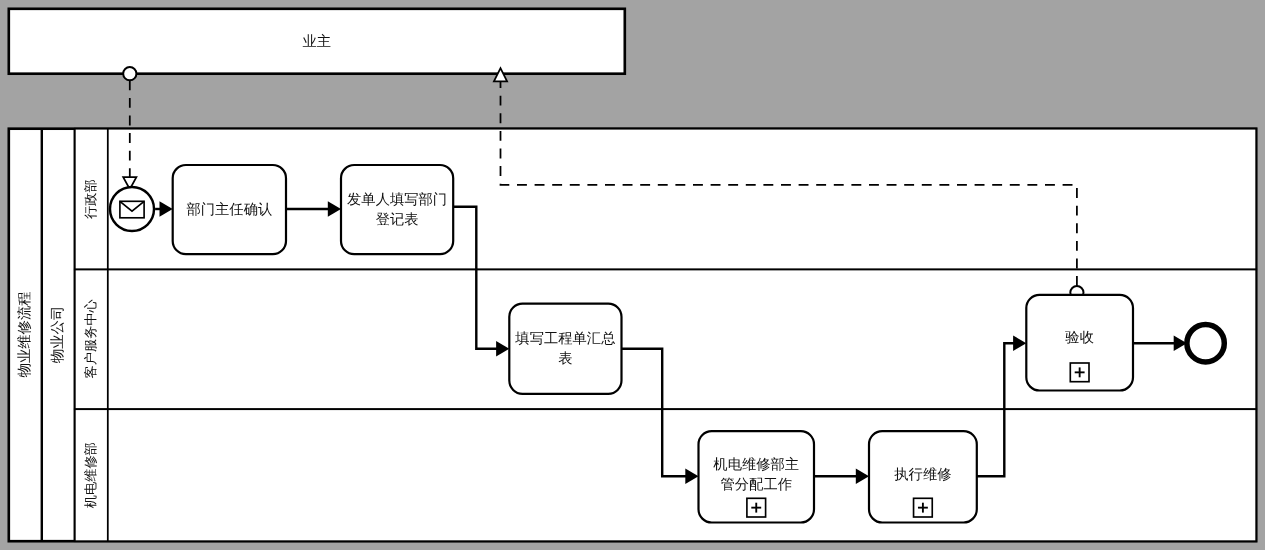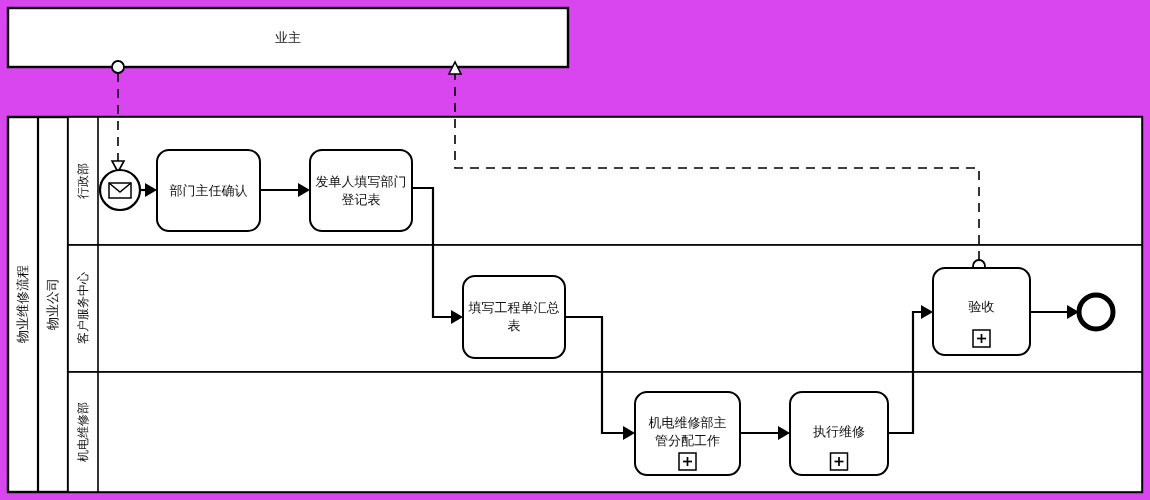--- a/index.html
+++ b/index.html
@@ -7,21 +7,21 @@
     padding: 0;
     background: #ffffff;
   }
   body {
     font-family: "DejaVu Sans", "Liberation Sans", sans-serif;
   }
   #canvas-wrap {
     position: relative;
     width: 1150px;
     height: 500px;
-    background: #d946ef;
+    background: #a3a3a3;
     overflow: hidden;
   }
   svg#bpmn-canvas {
     display: block;
     width: 1150px;
     height: 500px;
   }
   .pool-rect {
     fill: #ffffff;
     stroke: #000000;

